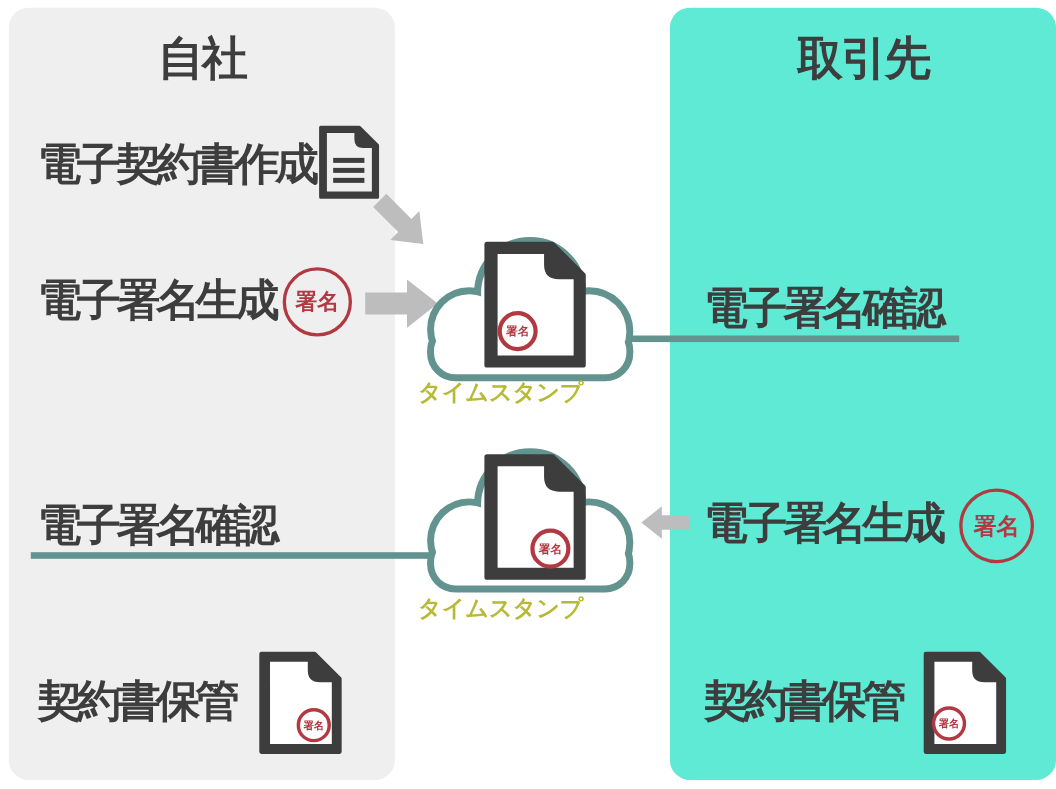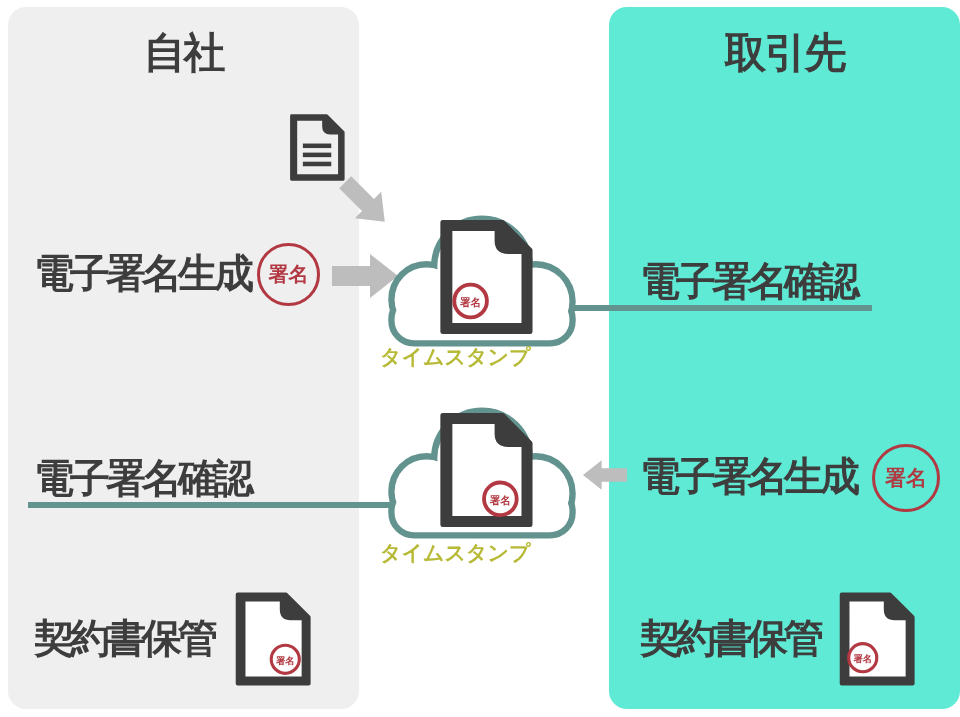--- a/index.html
+++ b/index.html
@@ -44,20 +44,21 @@
   <div class="panel left">
     <div class="panel-title">自社</div>
   </div>
   <div class="panel right">
     <div class="panel-title">取引先</div>
   </div>
 
   <div class="connector" style="left:540px;top:305px;width:332px;"></div>
   <div class="connector" style="left:28px;top:502px;width:362px;"></div>
 
+  <div class="step-label" style="left:34px;top:130px;">電子契約書作成</div>
 
   <svg class="doc-icon" style="left:288px;top:114px;" width="57" height="67" viewBox="0 0 100 118">
     <path d="M6 3 H68 L97 32 V115 H6 Z" fill="#3d3d3d" stroke="#3d3d3d" stroke-width="5" stroke-linejoin="round"></path>
     <path d="M16 12 H60 V22 Q60 36 74 36 H88 V106 H16 Z" fill="#efefef"></path>
     <rect x="26" y="52" width="50" height="8" fill="#3d3d3d"></rect>
     <rect x="26" y="68" width="50" height="8" fill="#3d3d3d"></rect>
     <rect x="26" y="84" width="50" height="8" fill="#3d3d3d"></rect>
   </svg>
 
   <div class="step-label" style="left:34px;top:253px;">電子署名生成</div>

